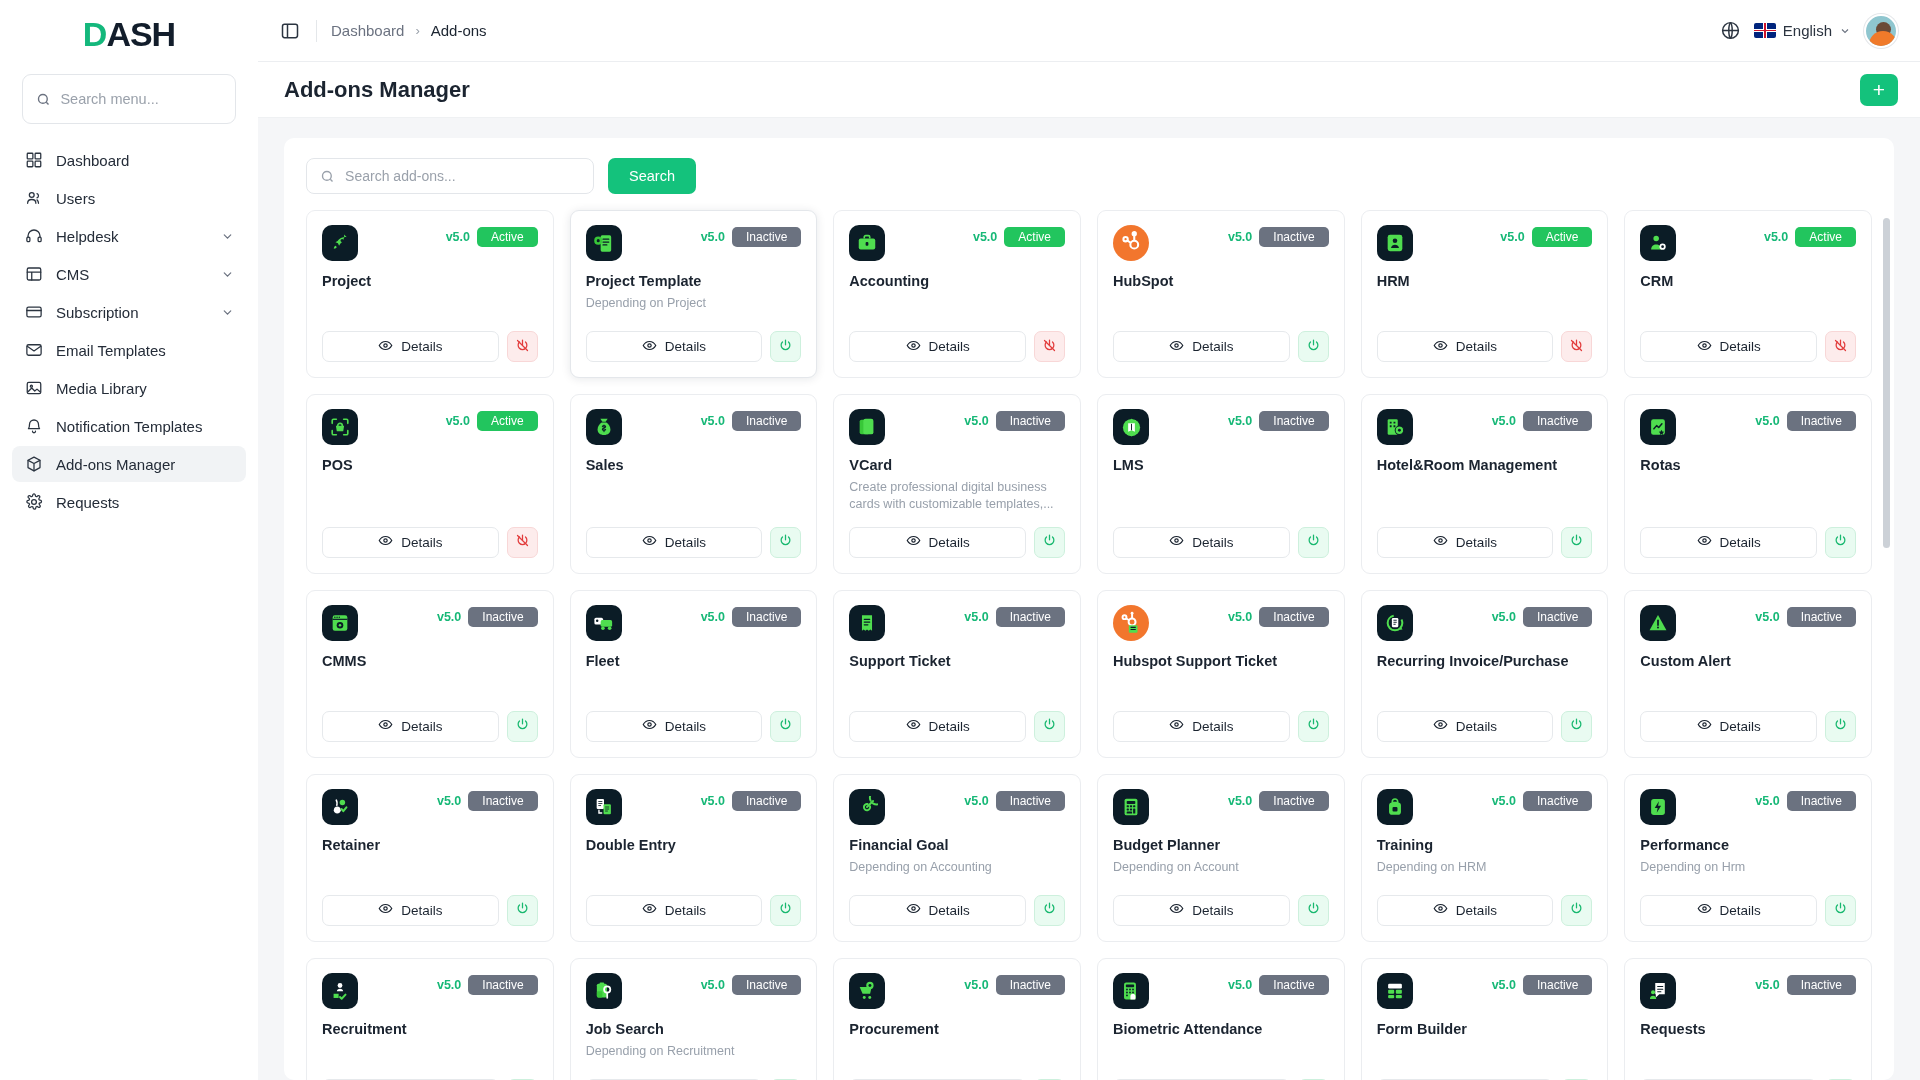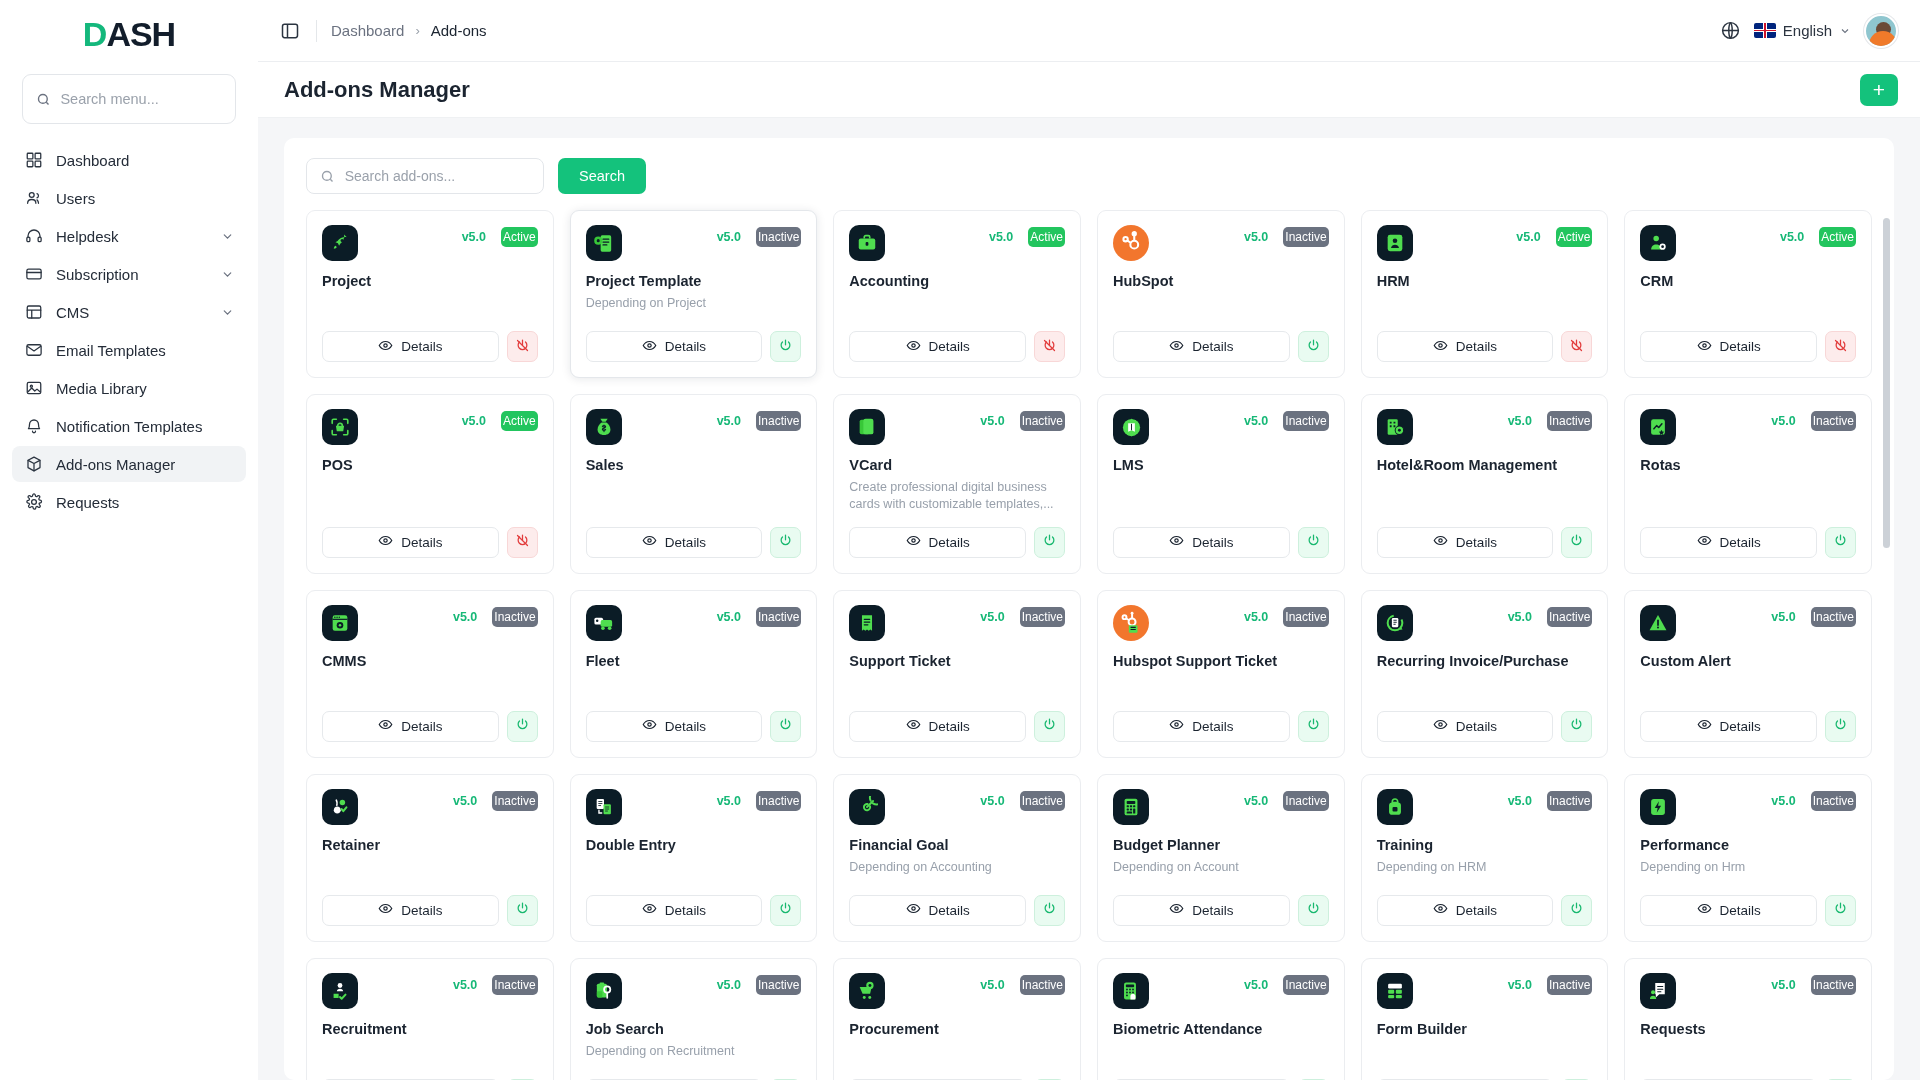--- a/index.html
+++ b/index.html
@@ -99,21 +99,21 @@
     font-family: "Liberation Sans", sans-serif;
   }
 
   .content { flex: 1; overflow: hidden; padding: 20px 26px 0 26px; position: relative; }
   .card-shell {
     background: #fff; border-radius: 10px; padding: 20px 22px 0 22px; height: 100%;
     position: relative; overflow: hidden;
   }
   .searchbar { display: flex; align-items: center; gap: 14px; margin-bottom: 16px; }
   .search-field {
-    width: 238px; height: 36px; border: 1px solid #e3e6ea; border-radius: 8px;
+    width: 288px; height: 36px; border: 1px solid #e3e6ea; border-radius: 8px;
     display: flex; align-items: center; gap: 9px; padding: 0 12px; background: #fff;
   }
   .search-field input {
     border: none; outline: none; font-size: 14px; color: #6b7280; background: transparent;
     font-family: "Liberation Sans", sans-serif; width: 100%;
   }
   .search-field input::placeholder { color: #9aa1ab; }
   .search-btn {
     height: 36px; padding: 0 21px; border-radius: 7px; background: #14c27c; color: #fff;
     border: none; font-size: 14.5px; cursor: pointer; font-family: "Liberation Sans", sans-serif;
@@ -128,24 +128,24 @@
     min-height: 168px;
   }
   .addon-card.highlight { box-shadow: 0 1px 10px rgba(20,30,50,.10); border-color: #e4e7eb; }
   .card-top { display: flex; align-items: flex-start; }
   .app-icon {
     width: 36px; height: 36px; border-radius: 10px; background: #0b1c26;
     display: flex; align-items: center; justify-content: center; flex-shrink: 0;
   }
   .app-icon.orange { background: #f2762d; border-radius: 50%; }
   .app-icon svg { display: block; }
-  .meta { margin-left: auto; display: flex; align-items: center; gap: 15px; padding-top: 2px; }
+  .meta { margin-left: auto; display: flex; align-items: center; gap: 7px; padding-top: 2px; }
   .ver { font-size: 12.5px; color: #17b877; font-weight: 600; }
   .badge {
-    font-size: 12px; color: #fff; padding: 3px 2px; border-radius: 5px; font-weight: 500;
+    font-size: 12px; color: #fff; padding: 3px 14px; border-radius: 5px; font-weight: 500;
   }
   .badge.active { background: #22c55e; }
   .badge.inactive { background: #6b7280; }
   .addon-name { font-size: 14.5px; font-weight: 700; color: #1b2430; margin-top: 12px; }
   .addon-desc { font-size: 12.5px; color: #98a0ab; margin-top: 6px; line-height: 1.35; }
   .card-actions { margin-top: auto; display: flex; gap: 8px; padding-top: 14px; }
   .details-btn {
     flex: 1; height: 31px; border: 1px solid #e6e9ec; border-radius: 7px; background: #fff;
     display: flex; align-items: center; justify-content: center; gap: 8px;
     font-size: 13.5px; color: #1b2430; cursor: pointer; font-family: "Liberation Sans", sans-serif;
@@ -217,39 +217,39 @@
           <span class="label">Helpdesk</span>
           <span class="chev">
             <svg width="13" height="13" viewBox="0 0 24 24" fill="none" stroke="#6b7280" stroke-width="2.2" stroke-linecap="round">
               <path d="M6 9l6 6 6-6"></path>
             </svg>
           </span>
         </div>
         <div class="nav-item">
           <span class="icn">
             <svg width="18" height="18" viewBox="0 0 24 24" fill="none" stroke="#2b3440" stroke-width="1.7" stroke-linecap="round" stroke-linejoin="round">
-              <rect x="2.5" y="5.5" width="19" height="13" rx="2.2"></rect>
-              <path d="M2.5 10h19"></path>
+              <rect x="3" y="4" width="18" height="16" rx="2"></rect>
+              <path d="M3 9.5h18M9 9.5V20"></path>
             </svg>
           </span>
-          <span class="label">Subscription</span>
+          <span class="label">CMS</span>
           <span class="chev">
             <svg width="13" height="13" viewBox="0 0 24 24" fill="none" stroke="#6b7280" stroke-width="2.2" stroke-linecap="round">
               <path d="M6 9l6 6 6-6"></path>
             </svg>
           </span>
         </div>
         <div class="nav-item">
           <span class="icn">
             <svg width="18" height="18" viewBox="0 0 24 24" fill="none" stroke="#2b3440" stroke-width="1.7" stroke-linecap="round" stroke-linejoin="round">
-              <rect x="3" y="4" width="18" height="16" rx="2"></rect>
-              <path d="M3 9.5h18M9 9.5V20"></path>
+              <rect x="2.5" y="5.5" width="19" height="13" rx="2.2"></rect>
+              <path d="M2.5 10h19"></path>
             </svg>
           </span>
-          <span class="label">CMS</span>
+          <span class="label">Subscription</span>
           <span class="chev">
             <svg width="13" height="13" viewBox="0 0 24 24" fill="none" stroke="#6b7280" stroke-width="2.2" stroke-linecap="round">
               <path d="M6 9l6 6 6-6"></path>
             </svg>
           </span>
         </div>
         <div class="nav-item">
           <span class="icn">
             <svg width="18" height="18" viewBox="0 0 24 24" fill="none" stroke="#2b3440" stroke-width="1.7" stroke-linecap="round" stroke-linejoin="round">
               <rect x="2.5" y="5" width="19" height="14" rx="2.2"></rect>

